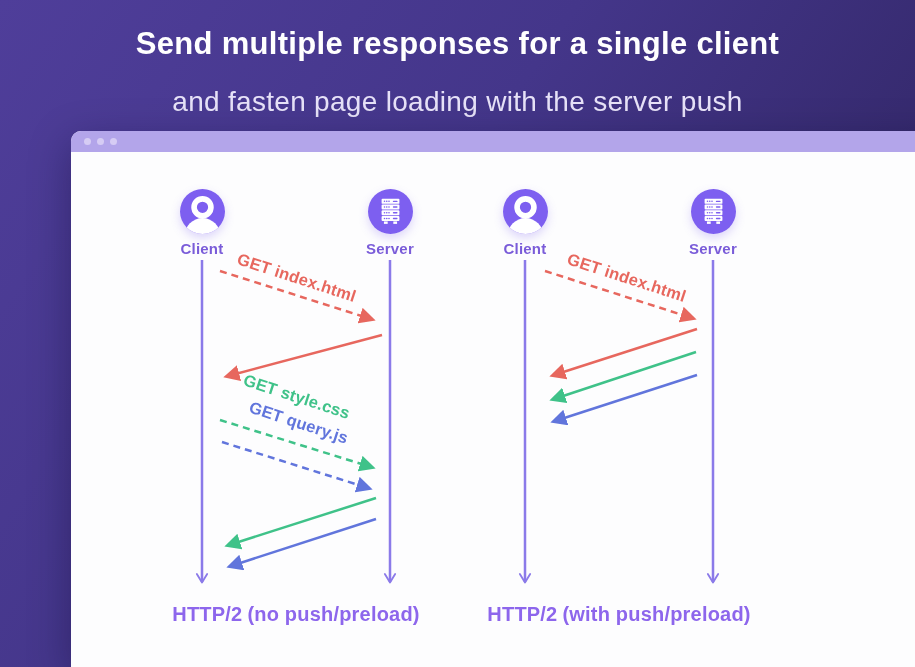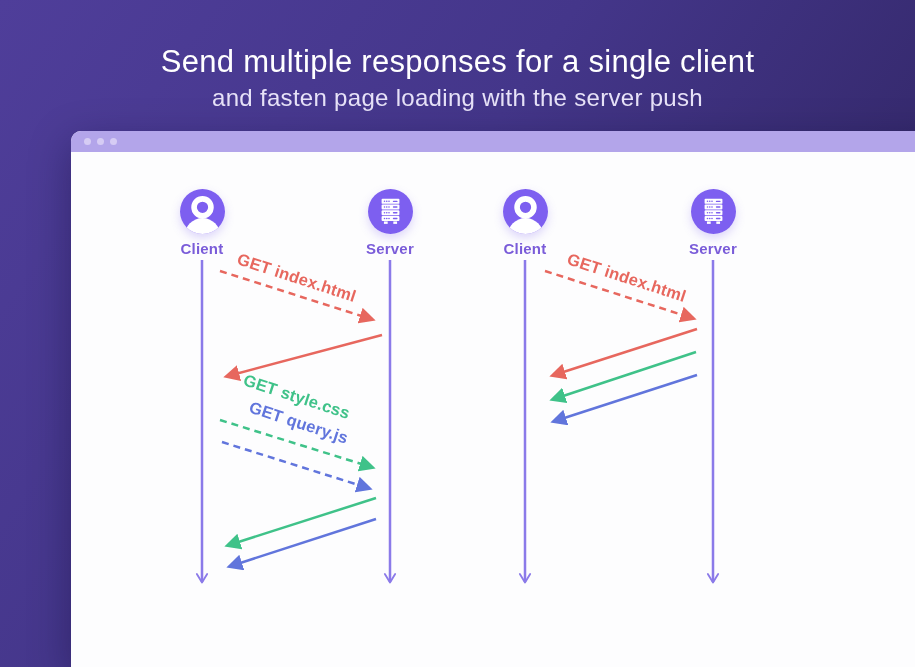--- a/index.html
+++ b/index.html
@@ -13,24 +13,24 @@
   body{
     font-family:"Liberation Sans", sans-serif;
     overflow:hidden;
   }
   .stage{
     position:relative;width:915px;height:667px;overflow:hidden;
     background:linear-gradient(125deg, var(--bg-start) 0%, var(--bg-mid) 42%, var(--bg-end) 100%);
   }
   .hdr{position:absolute;top:0;left:0;width:915px;text-align:center;}
   .hdr h1{
-    margin-top:44px;font-size:31px;font-weight:400;color:#ffffff;letter-spacing:.3px;
+    margin-top:26px;font-size:31px;font-weight:700;color:#ffffff;letter-spacing:.3px;
   }
   .hdr h2{
-    margin-top:4px;font-size:24px;font-weight:400;color:#e7e2f8;letter-spacing:.3px;
+    margin-top:24px;font-size:28px;font-weight:400;color:#e7e2f8;letter-spacing:.3px;
   }
   .window{
     position:absolute;left:71px;top:131px;width:911px;height:536px;
     background:var(--card);border-radius:10px 10px 0 0;
     box-shadow:0 12px 40px rgba(10,5,40,.35);
   }
   .titlebar{
     height:21px;background:var(--titlebar);border-radius:10px 10px 0 0;
     display:flex;align-items:center;padding-left:13px;gap:6px;
   }
@@ -214,16 +214,22 @@
         <line x1="642" y1="108" x2="642" y2="430" stroke="var(--lifeline)" stroke-width="2.5" marker-end="url(#vdown)"></line>
 
         <line x1="474" y1="119" x2="621" y2="166" stroke="var(--red)" stroke-width="2.5" stroke-dasharray="7 5" marker-end="url(#ah-red)"></line>
         <line x1="626" y1="177" x2="483" y2="223" stroke="var(--red)" stroke-width="2.5" marker-end="url(#ah-red)"></line>
         <line x1="625" y1="200" x2="483" y2="247" stroke="var(--green)" stroke-width="2.5" marker-end="url(#ah-green)"></line>
         <line x1="626" y1="223" x2="484" y2="269" stroke="var(--blue)" stroke-width="2.5" marker-end="url(#ah-blue)"></line>
 
         <text class="msg-label" x="554" y="131" text-anchor="middle" transform="rotate(18 554 131)" fill="var(--red)">GET index.html</text>
       </svg>
 
+      <div class="caption" style="left:225px">
+        <span class="cap-light">HTTP/2</span><span class="cap-bold">(no push/preload)</span>
+      </div>
+      <div class="caption" style="left:548px">
+        <span class="cap-light">HTTP/2</span><span class="cap-bold">(with push/preload)</span>
+      </div>
 
     </div>
   </div>
 </div>
 
 </body></html>

